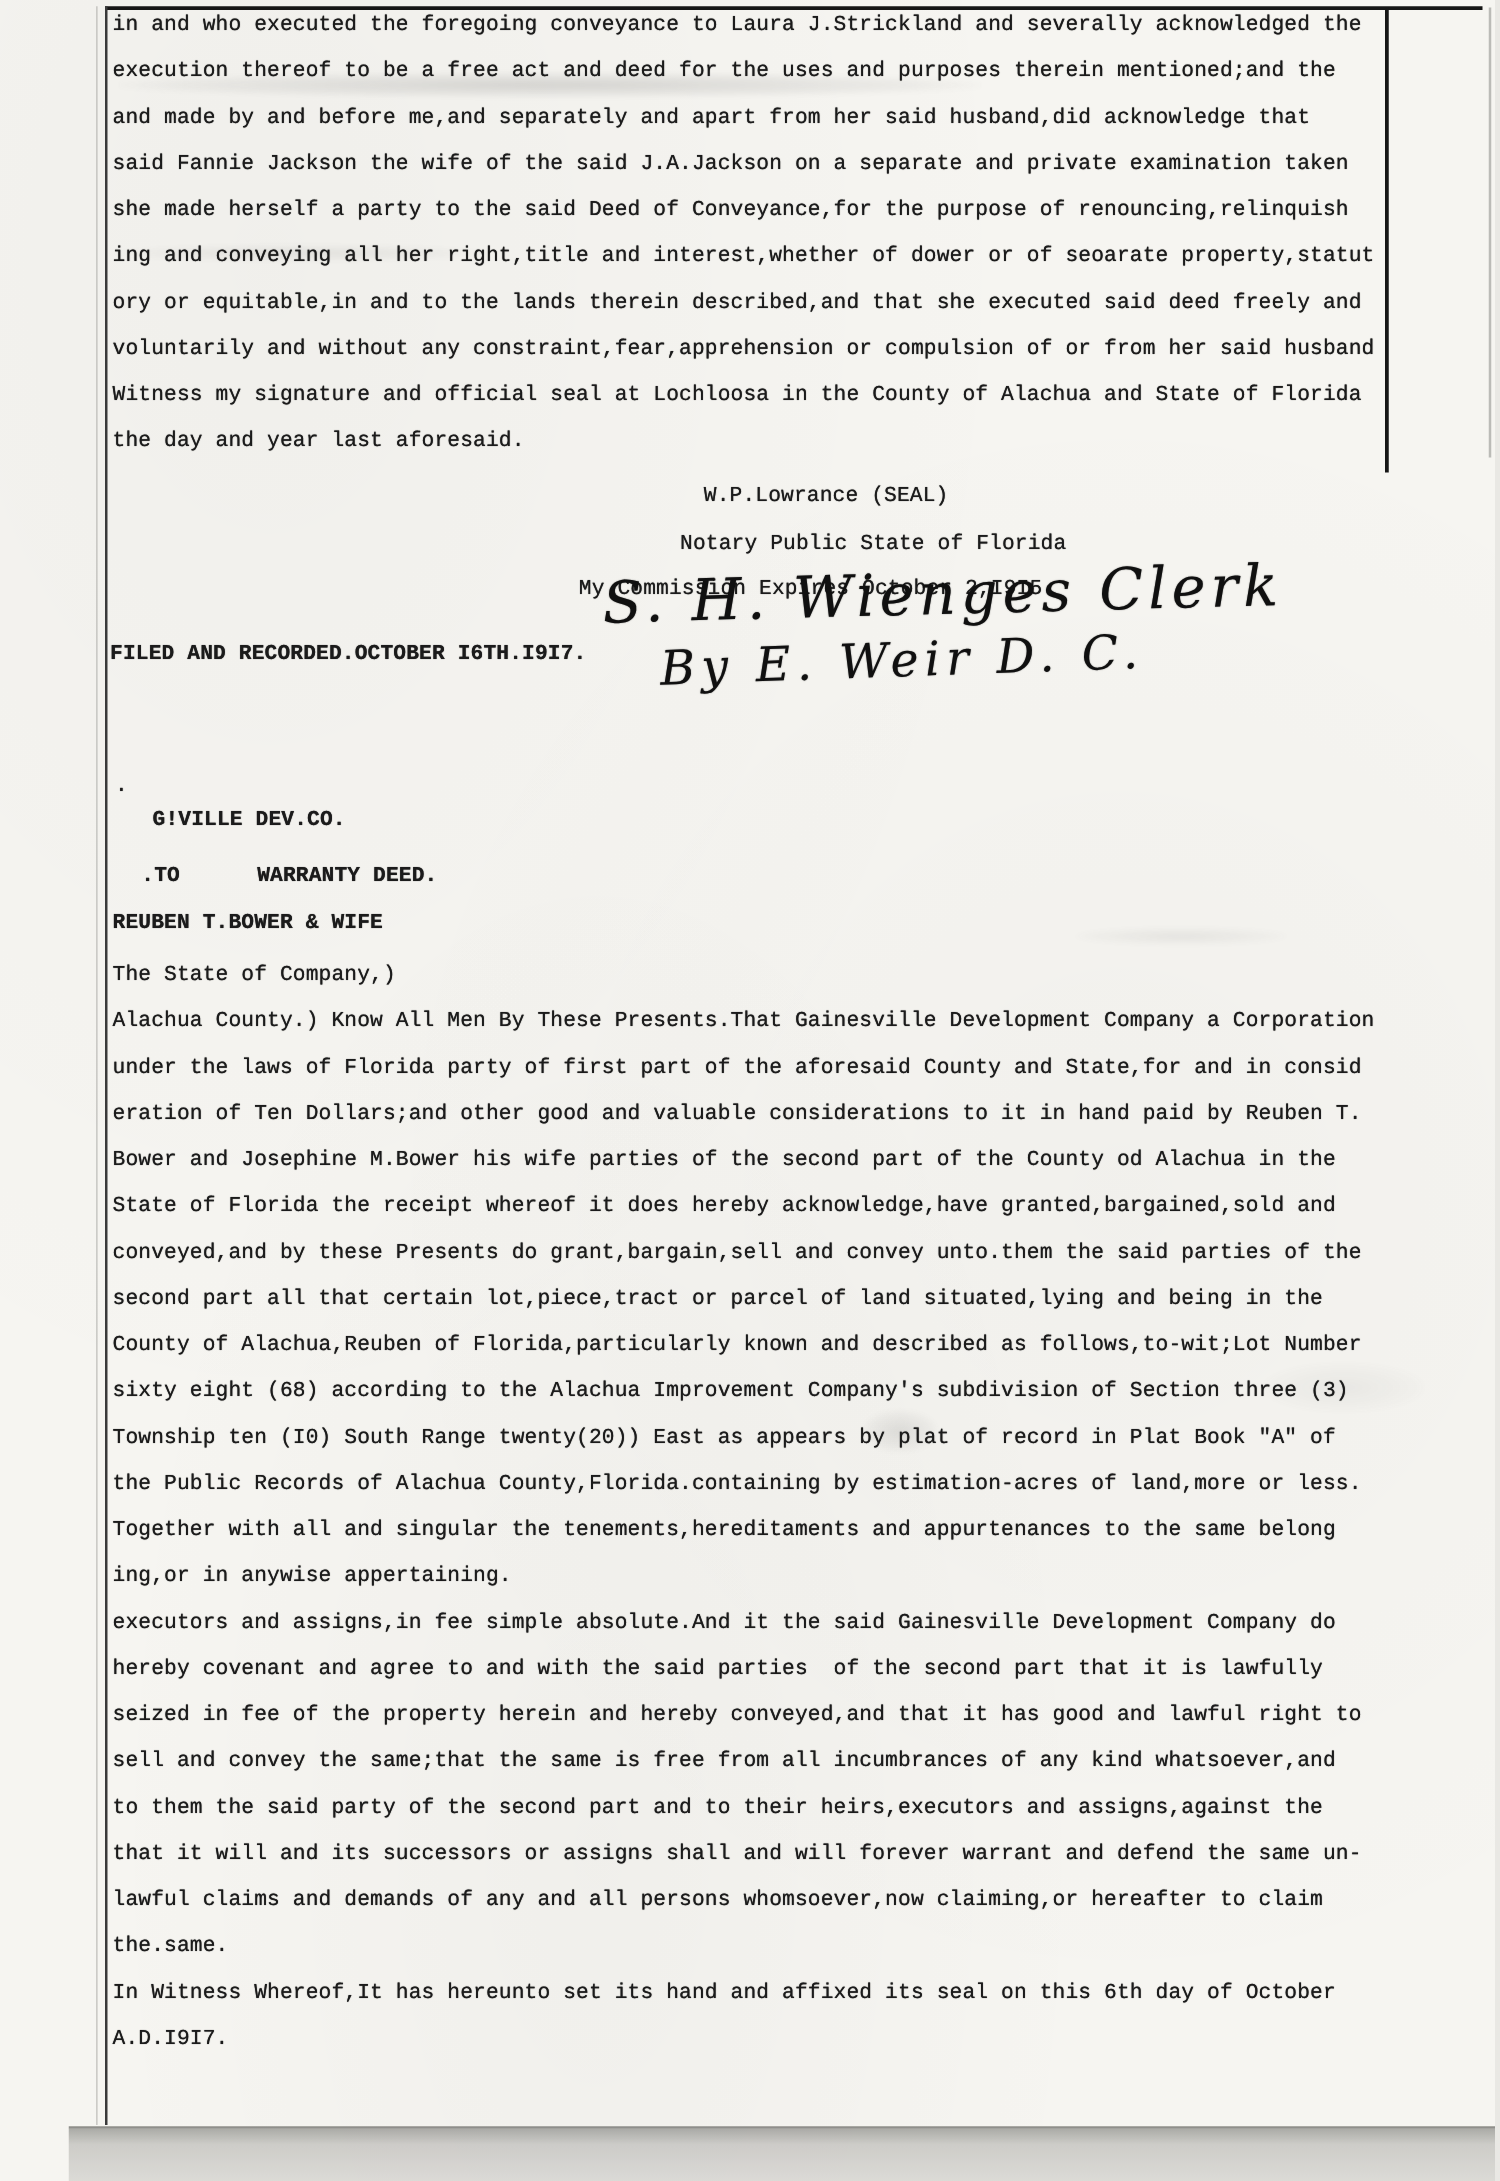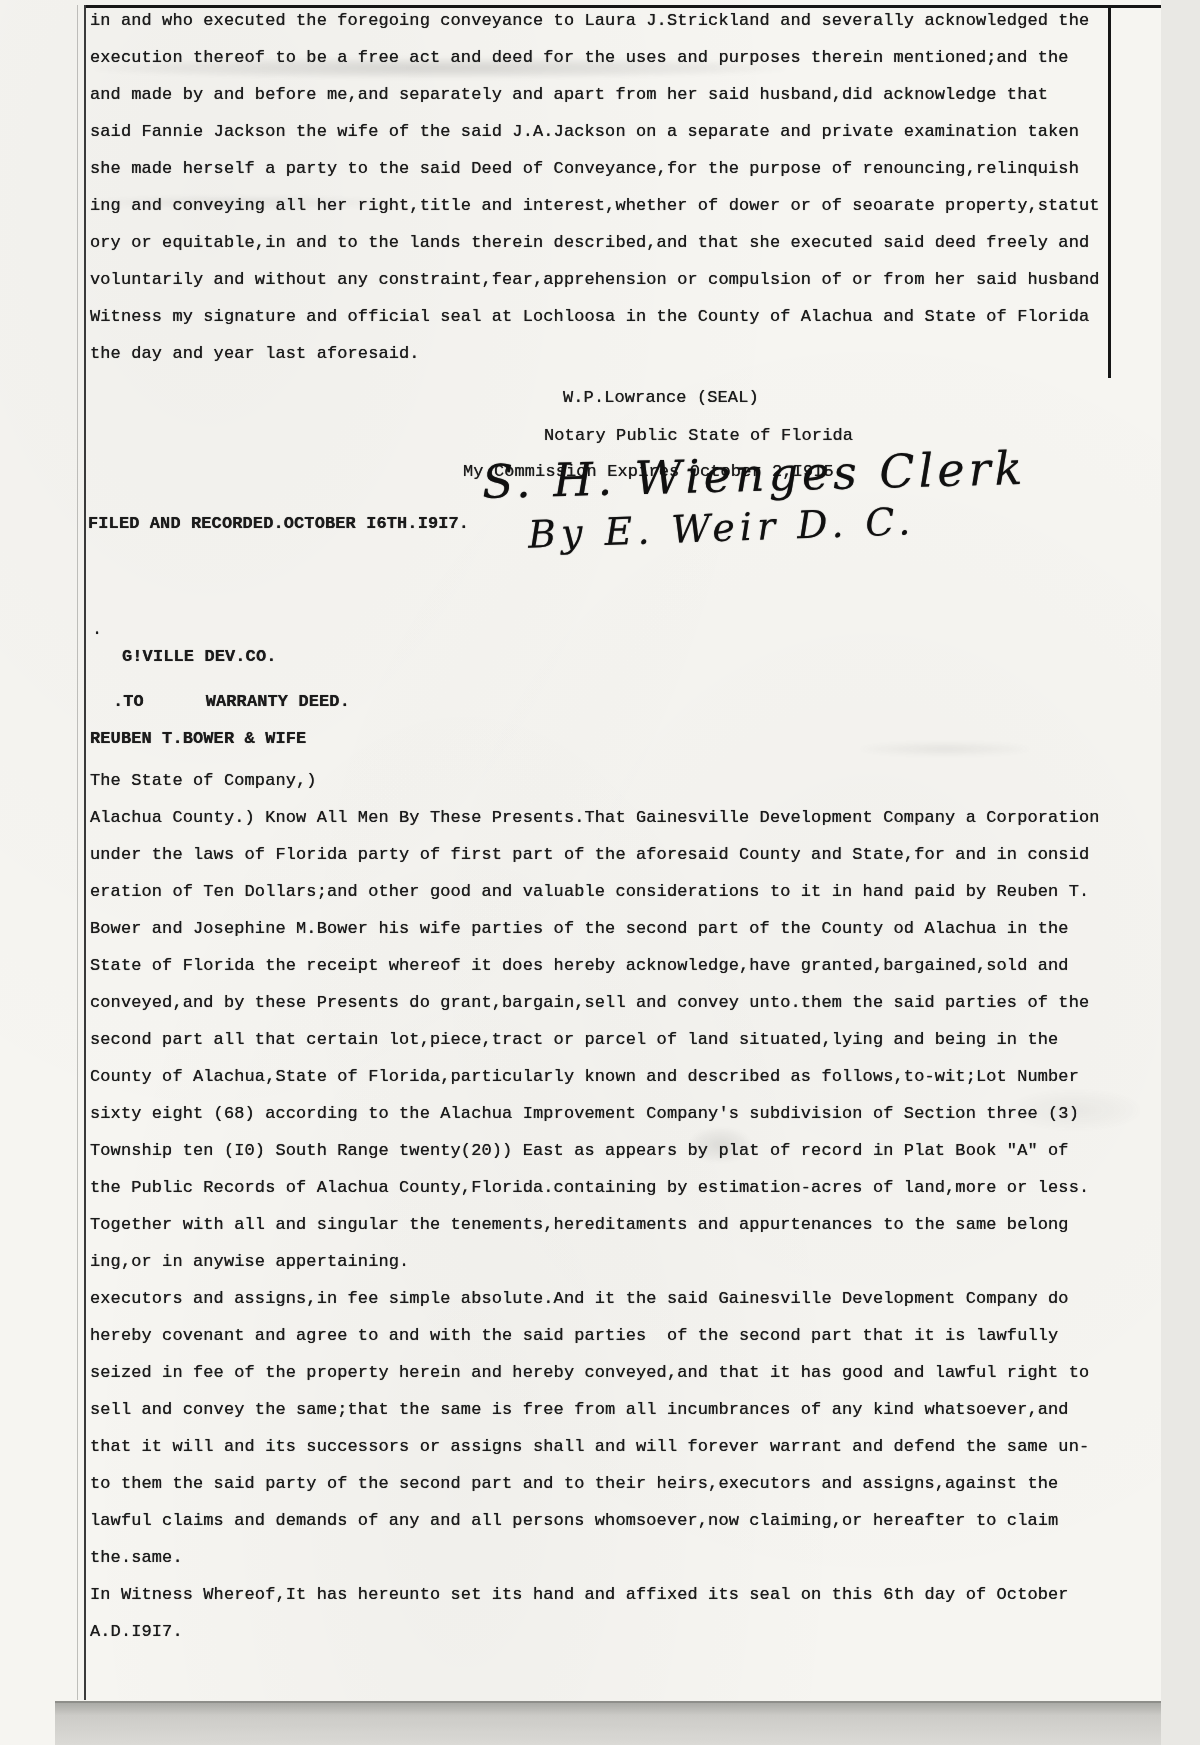--- a/index.html
+++ b/index.html
@@ -7,20 +7,21 @@
     position:relative;
     width:1161px;height:1745px;
     background:#f6f5f1;
     background-image:
       radial-gradient(ellipse at 18% 12%, rgba(0,0,0,0.025), transparent 45%),
       radial-gradient(ellipse at 75% 55%, rgba(0,0,0,0.02), transparent 50%),
       radial-gradient(ellipse at 40% 85%, rgba(0,0,0,0.025), transparent 40%);
     overflow:hidden;
     font-family:"Liberation Mono","DejaVu Sans Mono",monospace;
     color:#1b1b1b;
+    padding-left:35px;
   }
   .tline{
     white-space:pre;
     font-size:17px;
     line-height:37px;
     letter-spacing:0.1px;
     text-shadow:0 0 0.7px rgba(0,0,0,0.85);
   }
   .typed{
     position:absolute;
@@ -102,31 +103,31 @@
 
   <div class="block" style="left:90px;top:762px;width:1020px;">
       <div class="tline">The State of Company,)</div>
       <div class="tline">Alachua County.) Know All Men By These Presents.That Gainesville Development Company a Corporation</div>
       <div class="tline">under the laws of Florida party of first part of the aforesaid County and State,for and in consid</div>
       <div class="tline">eration of Ten Dollars;and other good and valuable considerations to it in hand paid by Reuben T.</div>
       <div class="tline">Bower and Josephine M.Bower his wife parties of the second part of the County od Alachua in the</div>
       <div class="tline">State of Florida the receipt whereof it does hereby acknowledge,have granted,bargained,sold and</div>
       <div class="tline">conveyed,and by these Presents do grant,bargain,sell and convey unto.them the said parties of the</div>
       <div class="tline">second part all that certain lot,piece,tract or parcel of land situated,lying and being in the</div>
-      <div class="tline">County of Alachua,State of Florida,particularly known and described as follows,to-wit;Lot Number</div>
+      <div class="tline">County of Alachua,Reuben of Florida,particularly known and described as follows,to-wit;Lot Number</div>
       <div class="tline">sixty eight (68) according to the Alachua Improvement Company's subdivision of Section three (3)</div>
       <div class="tline">Township ten (I0) South Range twenty(20)) East as appears by plat of record in Plat Book "A" of</div>
       <div class="tline">the Public Records of Alachua County,Florida.containing by estimation-acres of land,more or less.</div>
       <div class="tline">Together with all and singular the tenements,hereditaments and appurtenances to the same belong</div>
       <div class="tline">ing,or in anywise appertaining.</div>
       <div class="tline">executors and assigns,in fee simple absolute.And it the said Gainesville Development Company do</div>
       <div class="tline">hereby covenant and agree to and with the said parties  of the second part that it is lawfully</div>
       <div class="tline">seized in fee of the property herein and hereby conveyed,and that it has good and lawful right to</div>
       <div class="tline">sell and convey the same;that the same is free from all incumbrances of any kind whatsoever,and</div>
+      <div class="tline">to them the said party of the second part and to their heirs,executors and assigns,against the</div>
       <div class="tline">that it will and its successors or assigns shall and will forever warrant and defend the same un-</div>
-      <div class="tline">to them the said party of the second part and to their heirs,executors and assigns,against the</div>
       <div class="tline">lawful claims and demands of any and all persons whomsoever,now claiming,or hereafter to claim</div>
       <div class="tline">the.same.</div>
       <div class="tline">In Witness Whereof,It has hereunto set its hand and affixed its seal on this 6th day of October</div>
       <div class="tline">A.D.I9I7.</div>
     </div>
 
 </div>
 
 </body></html>

